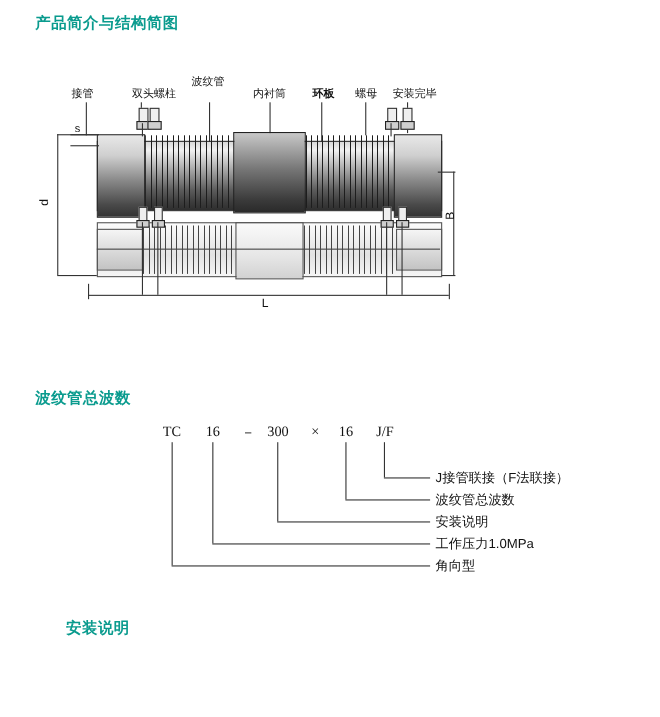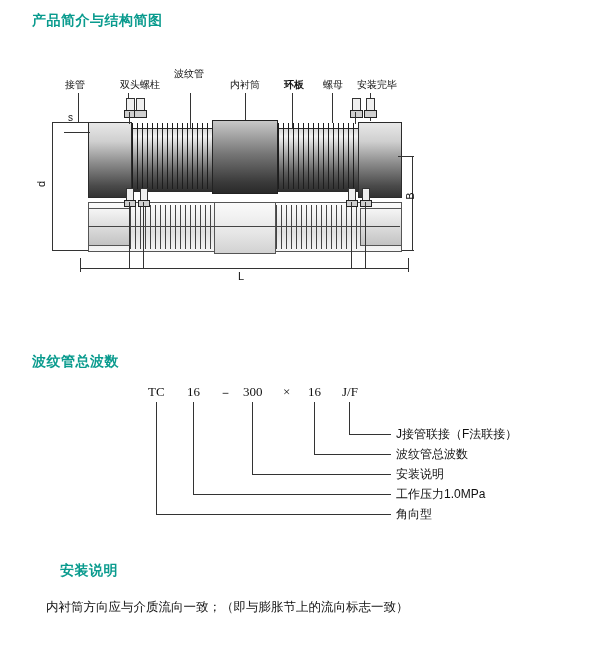--- a/index.html
+++ b/index.html
@@ -267,14 +267,13 @@
   <div class="leg-text" style="left:340px; top:46px;">J接管联接（F法联接）</div>
   <div class="leg-text" style="left:340px; top:66px;">波纹管总波数</div>
   <div class="leg-text" style="left:340px; top:86px;">安装说明</div>
   <div class="leg-text" style="left:340px; top:106px;">工作压力1.0MPa</div>
   <div class="leg-text" style="left:340px; top:126px;">角向型</div>
 </div>
 
 <div class="section-title title-3">安装说明</div>
 
 <div class="notes">
-  <div>内衬筒方向应与介质流向一致；（即与膨胀节上的流向标志一致）</div>
 </div>
 
 </body></html>

